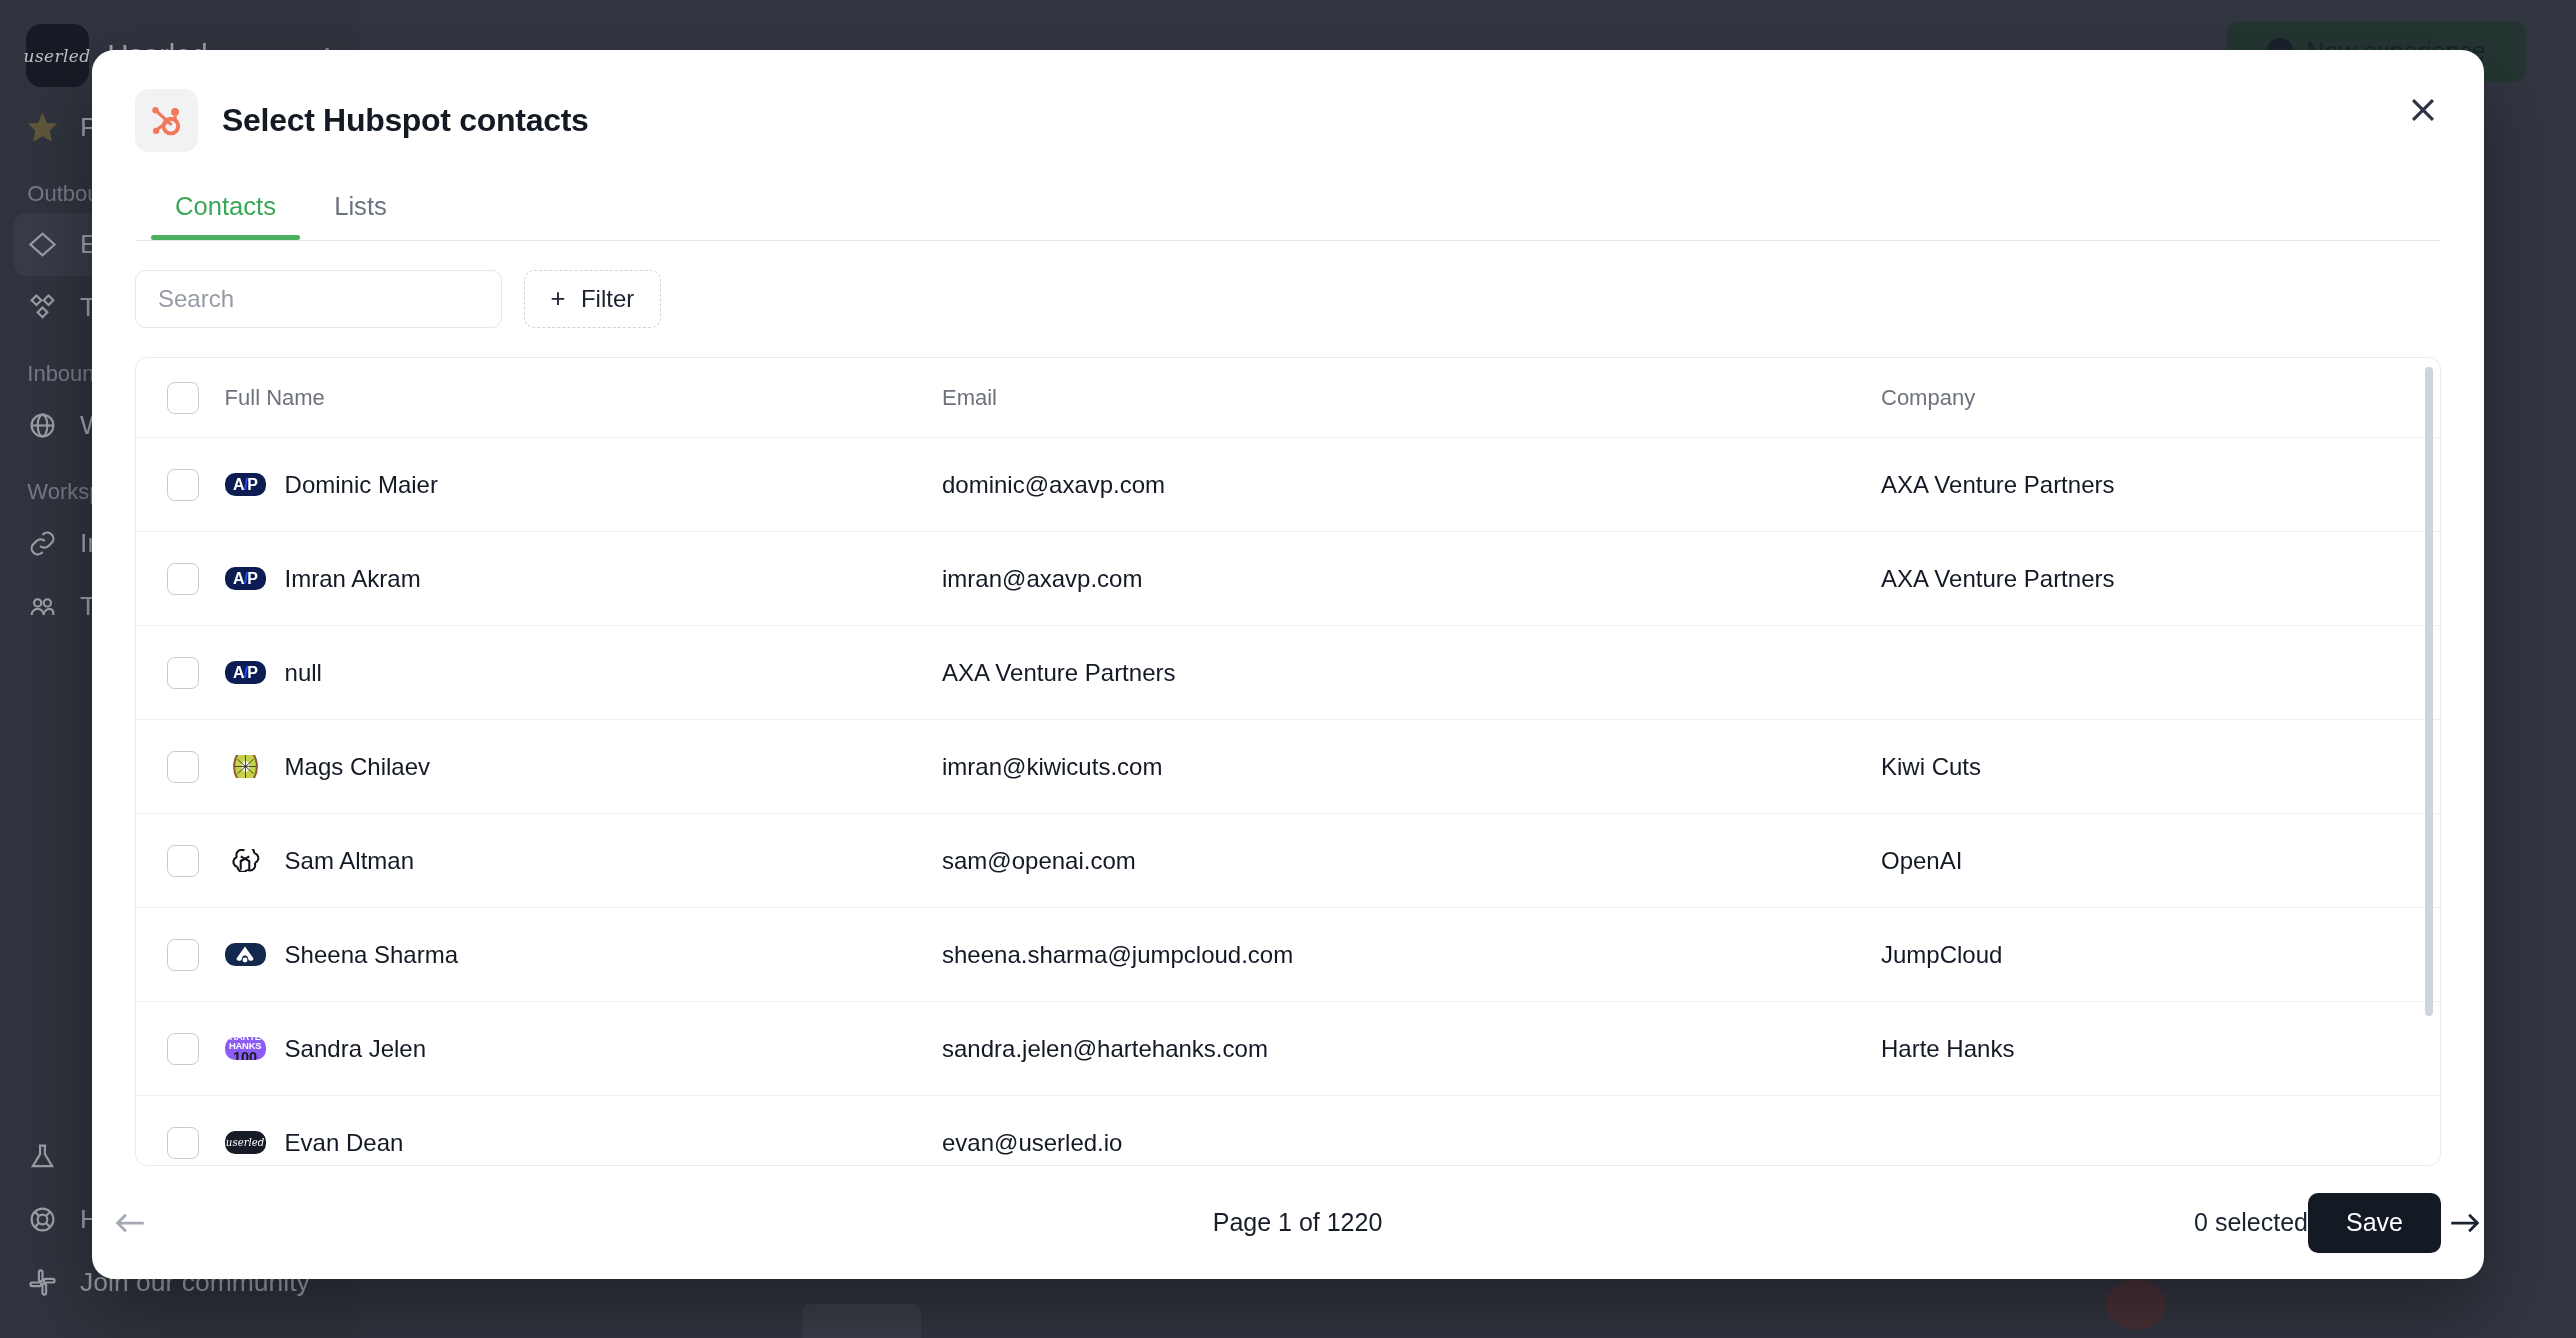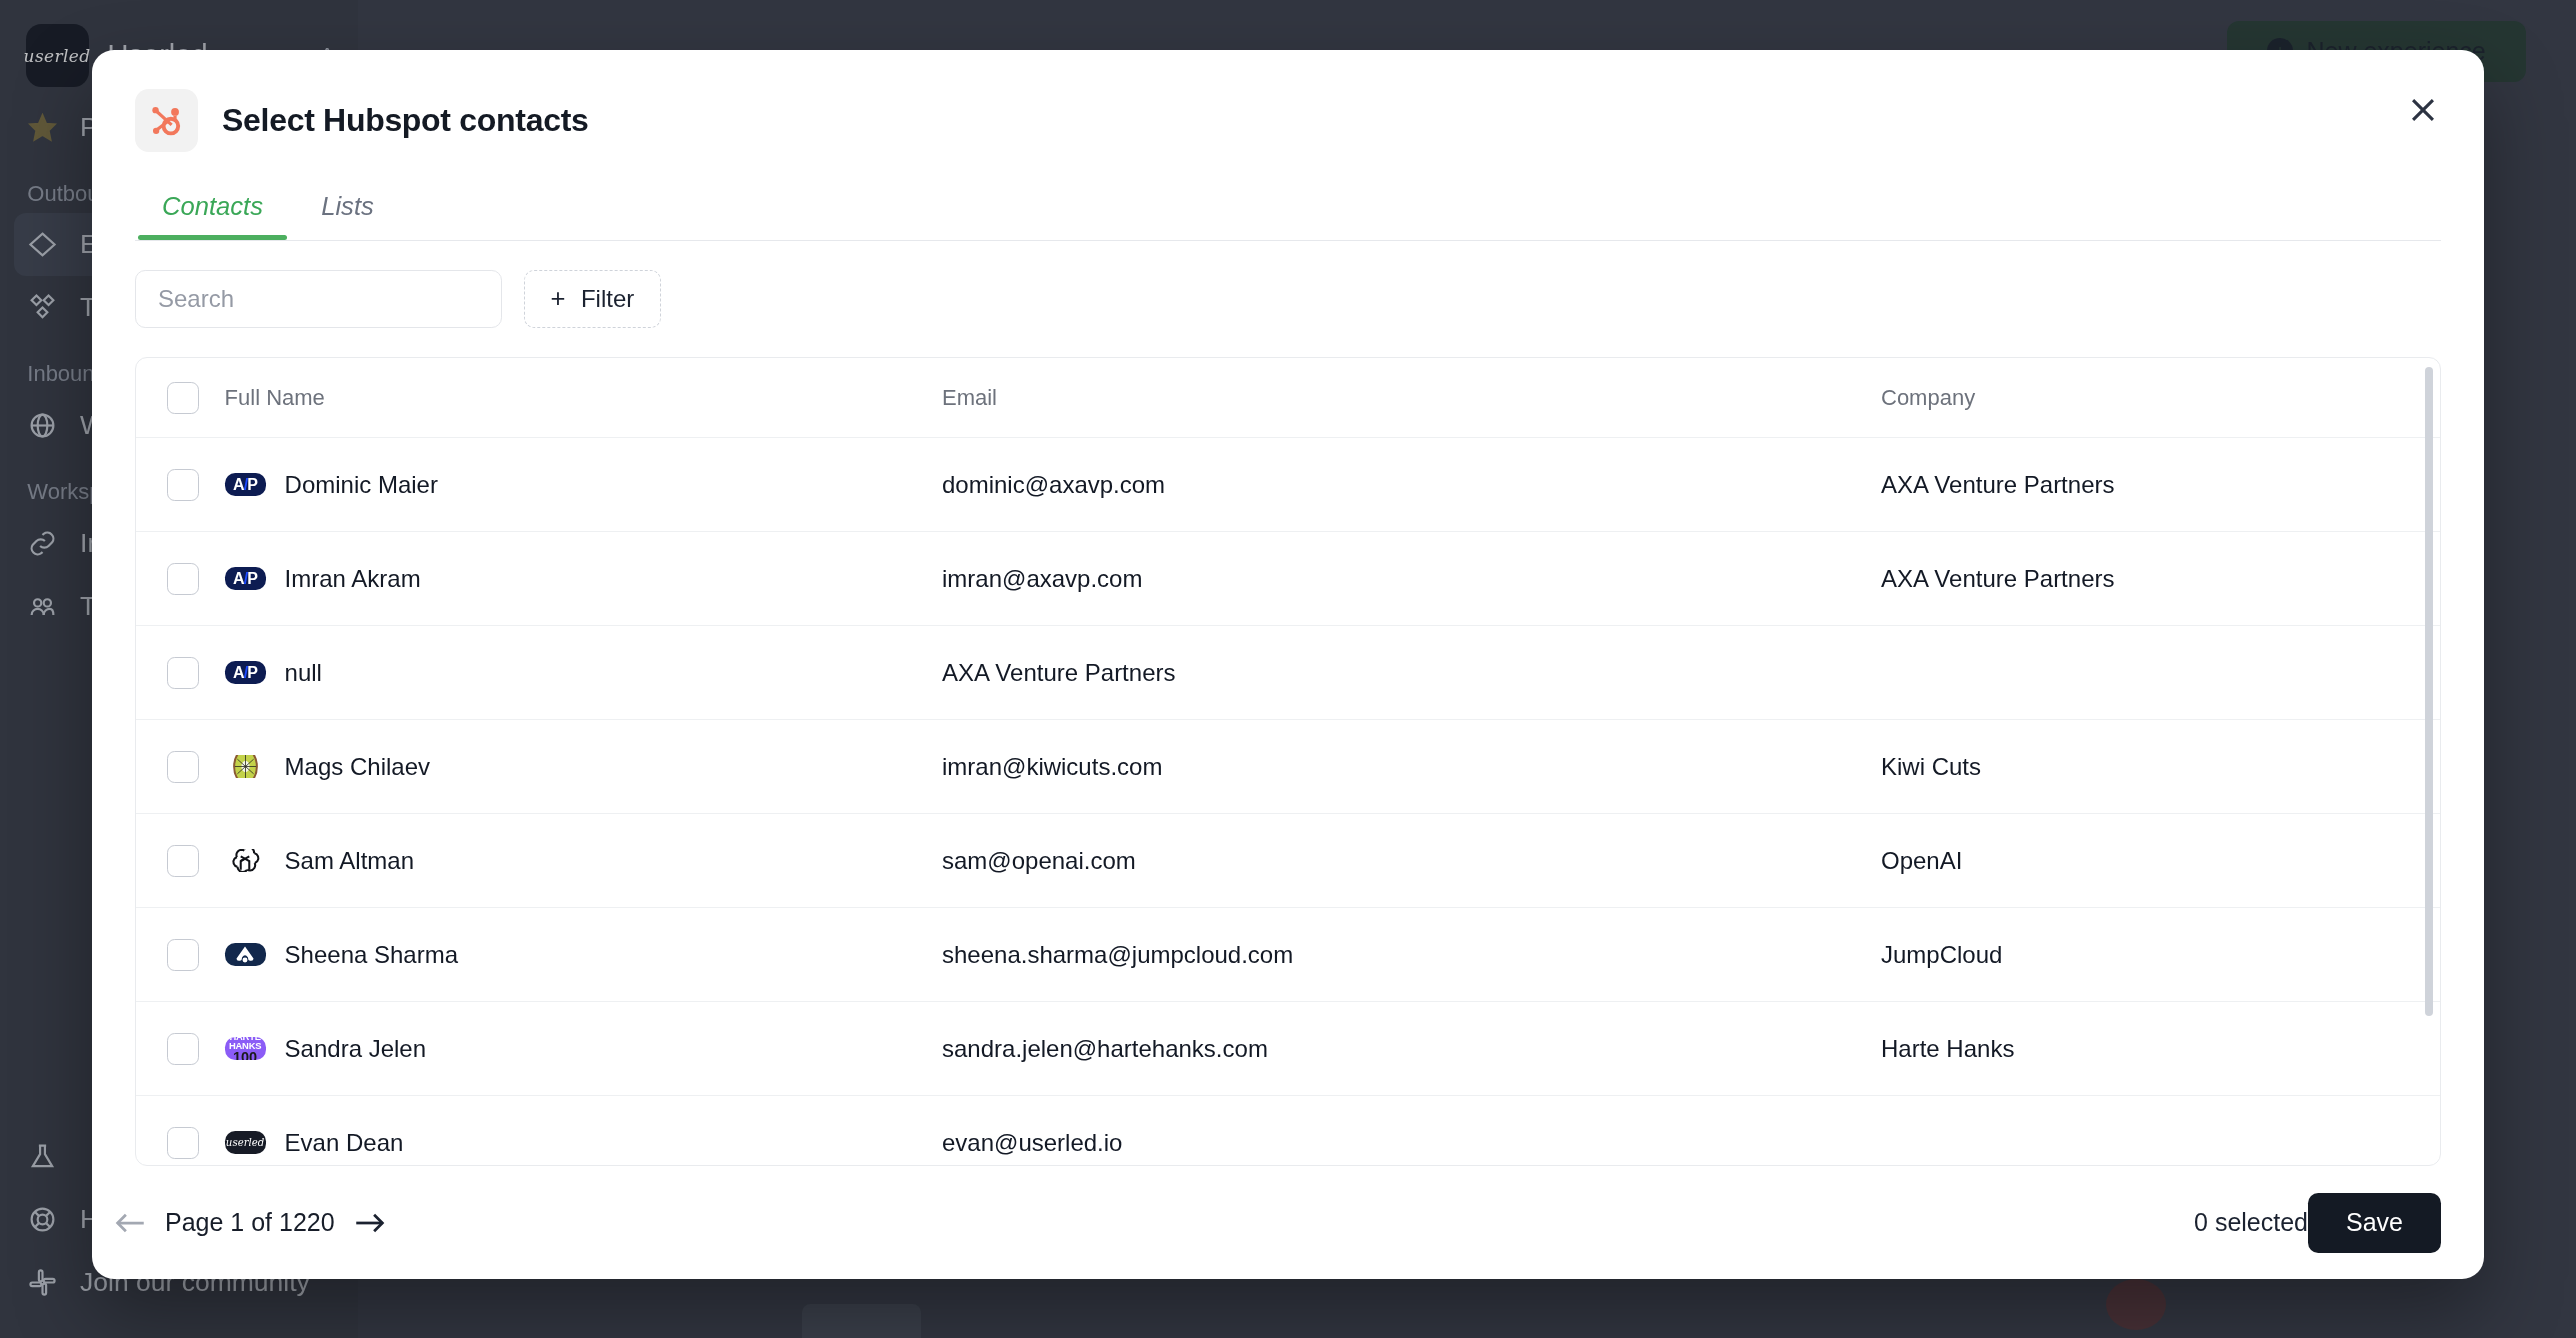--- a/index.html
+++ b/index.html
@@ -78,21 +78,21 @@
   }
   .hs-badge svg { width: 39px; height: 39px; }
   .modal-title { font-size: 32px; font-weight: 700; color: #141a24; letter-spacing: -0.3px; }
   .close-btn {
     position: absolute; right: 36px; top: 34px;
     width: 51px; height: 51px; display:flex; align-items:center; justify-content:center;
     cursor: pointer;
   }
   .close-btn svg { width: 34px; height: 34px; stroke: #2c3342; stroke-width: 2.2; }
 
-  .tabs { display: flex; gap: 10.2px; padding: 0 46px; margin-top: 31px; position: relative; font-style: italic; }
+  .tabs { display: flex; gap: 10.2px; padding: 0 59px; margin-top: 31px; position: relative; }
   .tab {
     font-size: 25.6px; color: #6b7280; padding: 8.5px 24px 19px 24px;
     cursor: pointer; position: relative;
   }
   .tab.active { color: #3aa757; }
   .tab.active::after {
     content: ""; position: absolute; left: 0; right: 0; bottom: 0;
     height: 4.3px; background: #4caf5f; border-radius: 2.6px;
   }
   .tabs-rule { height: 1.7px; background: #e6e8ec; margin: 0 43px 0 43px; }
@@ -154,21 +154,21 @@
 
   .scrollbar {
     position: absolute; right: 6.8px; top: 8.5px; width: 8.5px; height: 649px;
     background: #cfd3da; border-radius: 5.1px;
   }
 
   .footer {
     height: 113px; flex: 0 0 113px;
     display: flex; align-items: center; padding: 0 43px; position: relative;
   }
-  .pager { position: absolute; left: 0; right: 0; display: flex; align-items: center; justify-content: flex-start; gap: 16px; padding-left: 19px; }
+  .pager { position: absolute; left: 0; right: 0; display: flex; align-items: center; justify-content: space-between; gap: 16px; padding-left: 19px; }
   .pg-arrow { width: 38px; height: 38px; display:flex; align-items:center; justify-content:center; cursor: pointer; }
   .pg-arrow svg { width: 34px; height: 22px; stroke-width: 2; fill: none; }
   .pg-prev svg { stroke: #a3a8b2; }
   .pg-next svg { stroke: #1b2230; }
   .pg-text { font-size: 25px; color: #171d29; }
   .foot-right { margin-left: auto; display: flex; align-items: center; z-index: 2; justify-content: center; }
   .sel-count { font-size: 25px; color: #1b2230; }
   .save-btn {
     background: #141a24; color: #fff; border-radius: 10.2px;
     height: 60px; padding: 0 38px; font-size: 25px; font-weight: 500;

